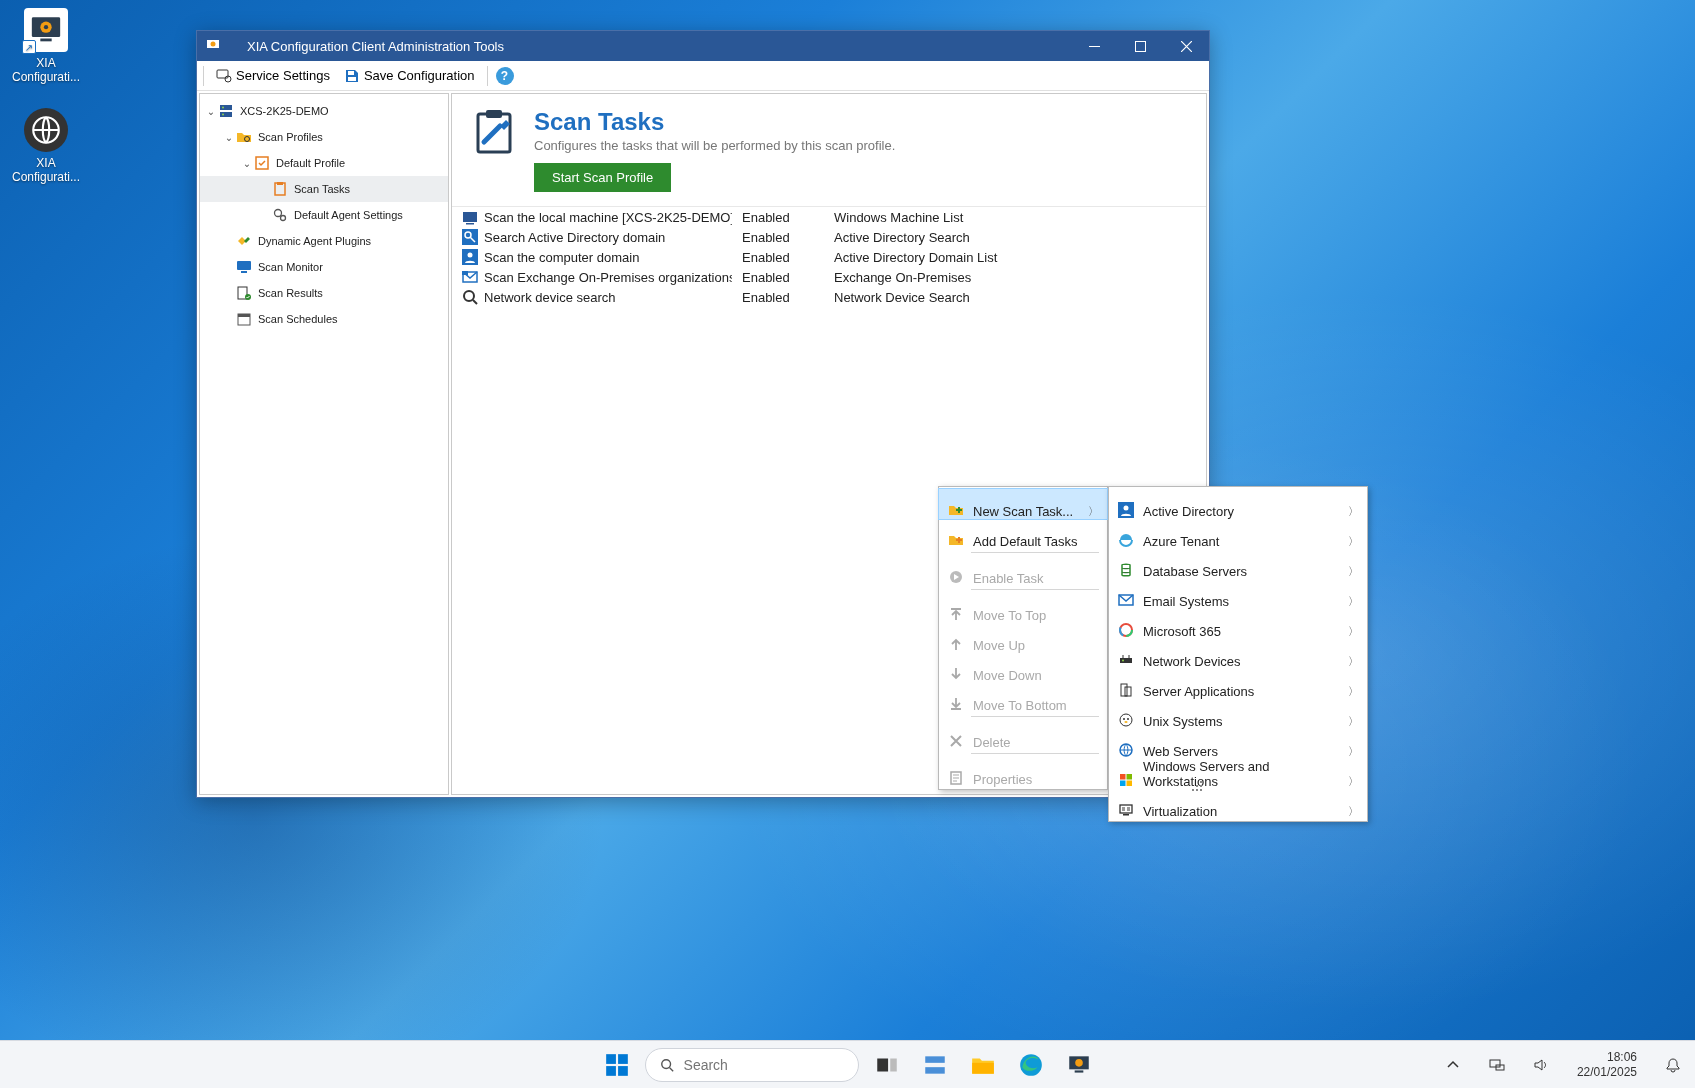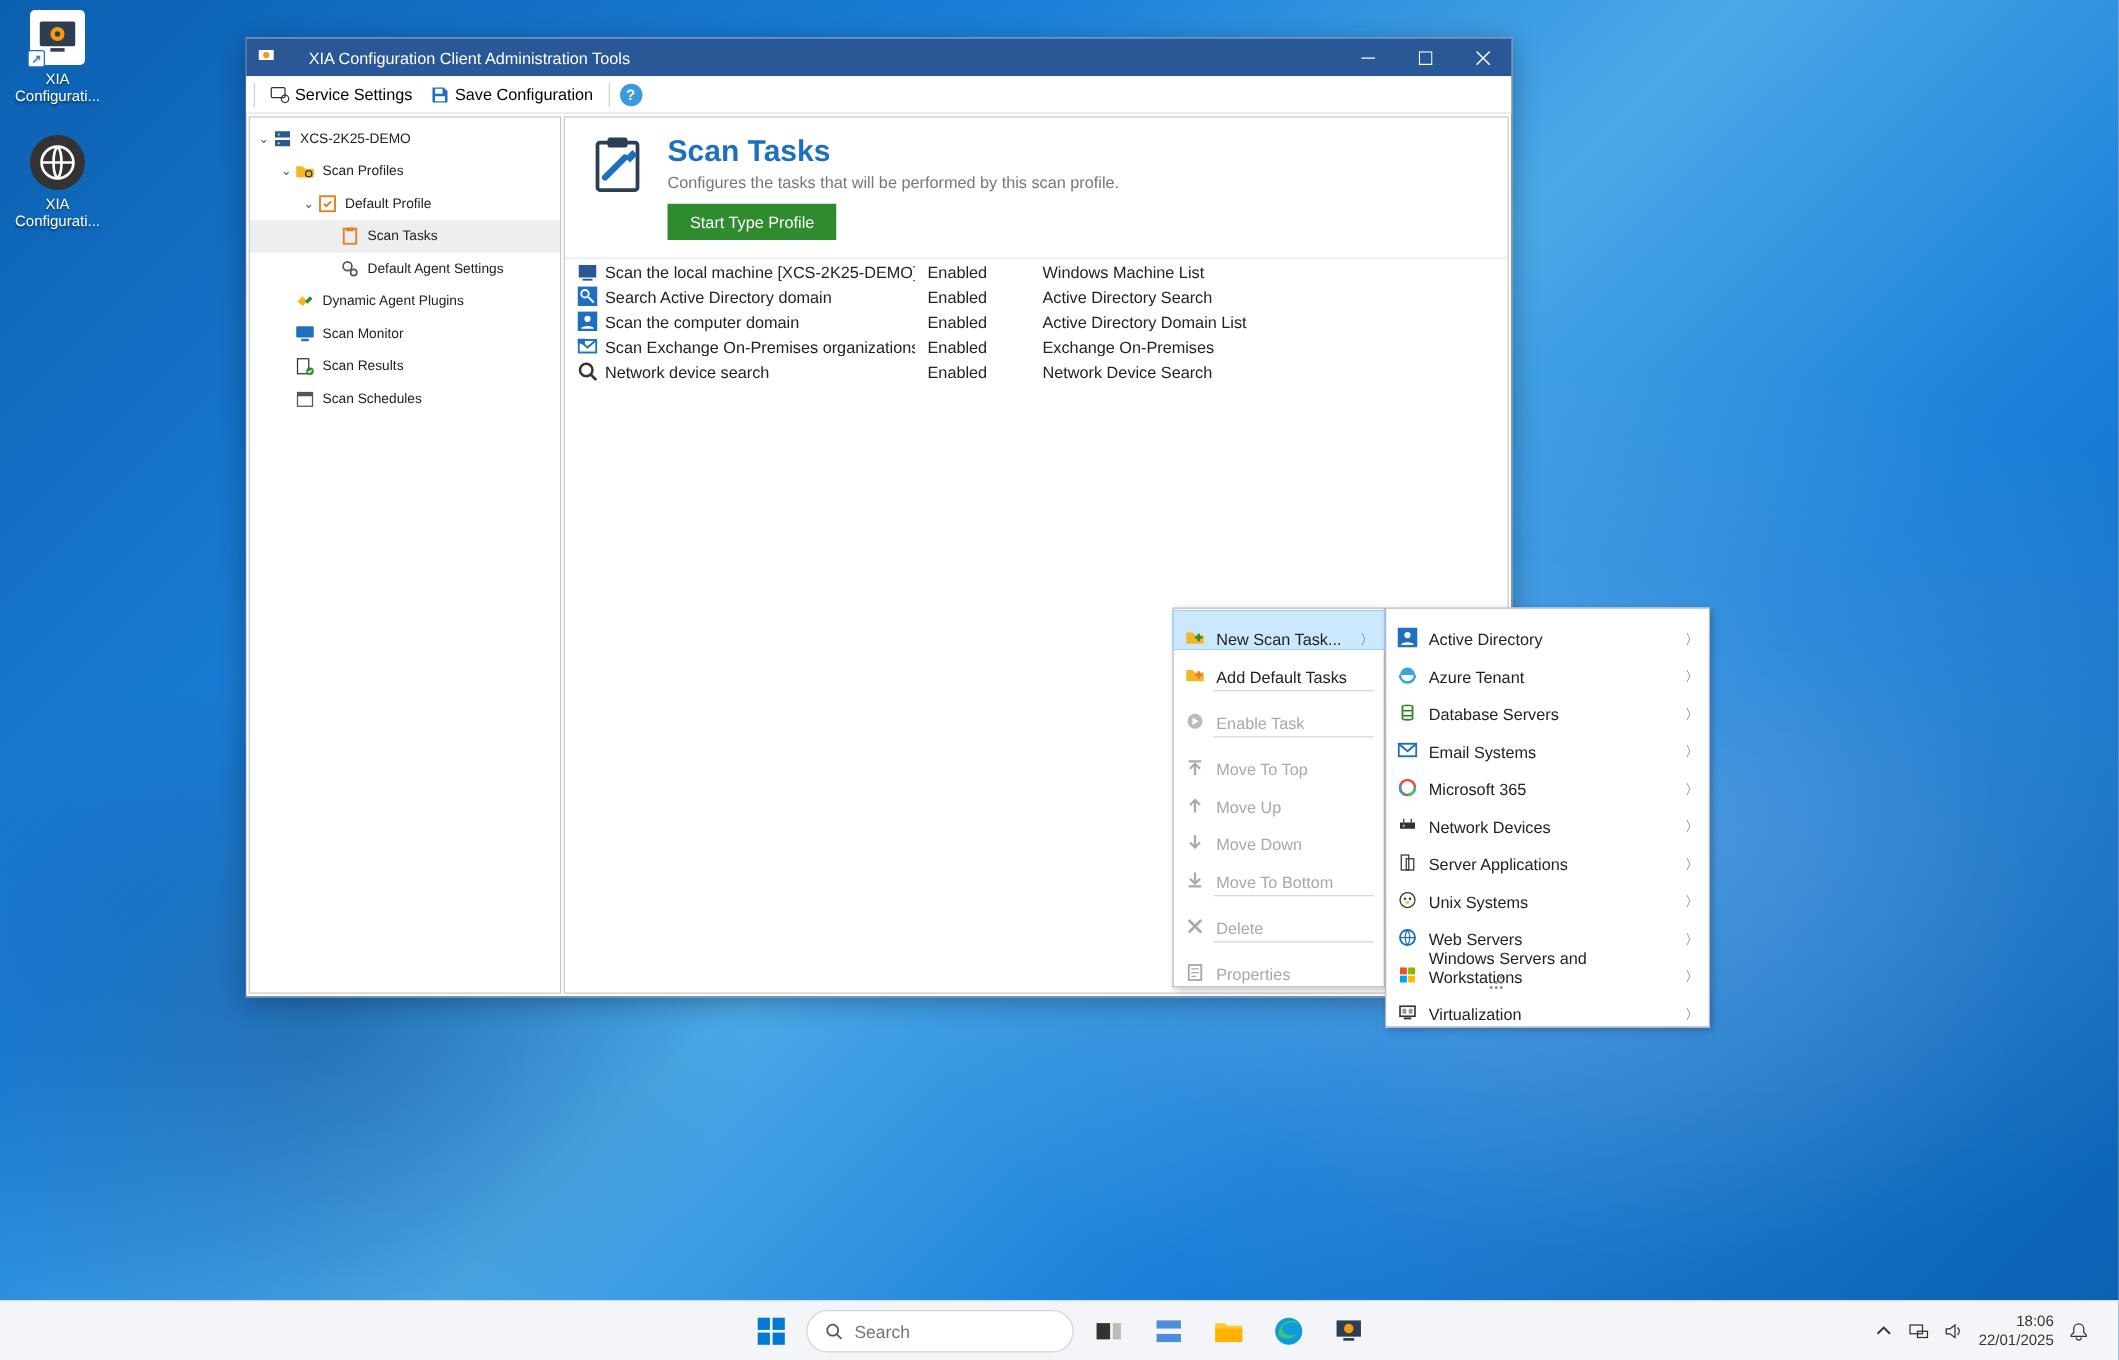--- a/index.html
+++ b/index.html
@@ -83,27 +83,27 @@
   .ctx2 { left:656px; top:392px; width:260px; }
   .ctx-row { display:flex; align-items:flex-end; height:30px; padding:0 8px; cursor:pointer; gap:8px; position:relative; }
   .ctx-row .ic { width:18px; height:18px; flex:0 0 18px; display:flex; align-items:center; justify-content:center; color:#555; }
   .ctx-row .lbl { flex:1; font-size:13px; color:#222; }
   .ctx-row .chev { color:#555; font-size:11px; }
   .ctx-row.disabled .lbl, .ctx-row.disabled .ic, .ctx-row.disabled .chev { color:#a9a9a9; }
   .ctx-row.highlight { background:#cce8ff; outline:1px solid #99d1ff; }
   .ctx-sep { height:1px; background:#d6d6d6; margin:3px 8px 3px 32px; }
 
   
-  .taskbar { position:absolute; left:0; right:0; bottom:0; height:48px; background:#f3f5f8; border-top:1px solid #d7dbe2; display:flex; align-items:center; padding:0 24px; }
+  .taskbar { position:absolute; left:0; right:0; bottom:0; height:48px; background:#f3f5f8; border-top:1px solid #d7dbe2; display:flex; align-items:center; padding:0 14px; }
   .taskbar .center { position:absolute; left:50%; transform:translateX(-50%); display:flex; align-items:center; gap:8px; }
   .search-box { display:flex; align-items:center; gap:8px; background:#fff; border:1px solid #d0d4db; border-radius:20px; height:34px; padding:0 14px; width:214px; }
   .search-box input { border:none; outline:none; font-size:14px; background:transparent; width:100%; color:#444; }
   .tb-icon { width:40px; height:40px; display:flex; align-items:center; justify-content:center; border-radius:4px; cursor:pointer; }
   .tb-svg { width:26px; height:26px; }
-  .tray { margin-left:auto; display:flex; align-items:center; gap:12px; color:#333; font-size:12px; }
+  .tray { margin-left:auto; display:flex; align-items:center; gap:28px; color:#333; font-size:12px; }
   .tray .clock { text-align:right; line-height:1.2; }
   .tray .ic { width:16px; height:16px; color:#444; }
 </style>
 </head>
 <body>
 
 <div class="desktop-swirl"></div>
 
 <div class="desktop-icons">
   <div class="desktop-icon">
@@ -257,21 +257,21 @@
       <div class="header-block">
         <svg class="big-icon" viewBox="0 0 48 48">
           <rect x="8" y="6" width="32" height="38" rx="2" fill="#fff" stroke="#2a3f55" stroke-width="3"></rect>
           <rect x="16" y="2" width="16" height="8" rx="2" fill="#2a3f55"></rect>
           <path d="M14 34 L30 18" stroke="#1f6fc0" stroke-width="5" stroke-linecap="round"></path>
           <path d="M30 18 l6 -6 4 4 -6 6z" fill="#1f6fc0"></path>
         </svg>
         <div>
           <h1>Scan Tasks</h1>
           <p>Configures the tasks that will be performed by this scan profile.</p>
-          <button class="start-btn">Start Type Profile</button>
+          <button class="start-btn">Start Scan Profile</button>
         </div>
       </div>
 
       <div class="grid">
         <div class="grid-body" id="grid-body">
             <div class="grid-row">
               <div class="gc col-name">
                 <svg class="ic" viewBox="0 0 16 16">
                   <rect x="1" y="3" width="14" height="10" fill="#2a5796"></rect>
                   <rect x="4" y="14" width="8" height="1.5" fill="#2a5796"></rect>

